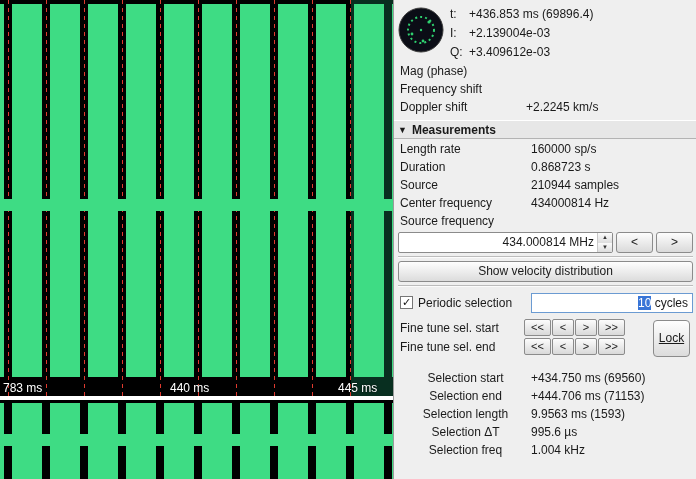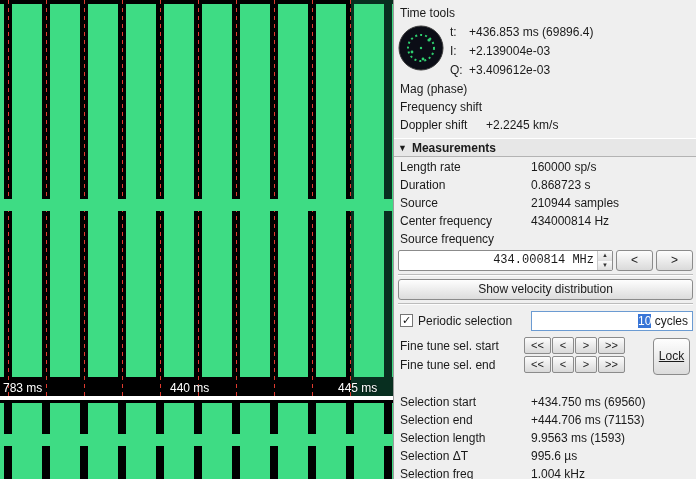--- a/index.html
+++ b/index.html
@@ -22,31 +22,31 @@
          padding:5px 3px 0 4px;overflow:hidden;}
   .panel-title{height:18px;line-height:16px;padding-left:2px;}
   .iq-row{display:flex;height:57px;}
   .iq-icon{flex:none;width:46px;height:46px;margin:2px 4px 0 0;}
   .iq-vals{flex:1;}
   .kv{display:flex;align-items:center;height:19px;line-height:19px;}
   .kv .k{flex:none;padding-left:2px;white-space:nowrap;}
   .kv .v{white-space:nowrap;}
   .kv-small{height:19px;}
   .kv-small .k{width:21px;}
-  .kv-mid{height:18px;}
+  .kv-mid{height:18px;gap:40px;}
   .kv-mid .k{width:88px;}
   .kv-meas{height:18px;}
   .kv-meas .k{width:133px;}
   .meas-header{margin:4px -3px 1px -4px;height:19px;line-height:17px;font-weight:bold;
     background:#e7e7e7;border-top:1px solid #ffffff;border-bottom:1px solid #b3b3b3;
     padding:1px 4px 0 4px;display:flex;align-items:center;cursor:default;}
   .meas-header .arrow{font-size:9px;margin-right:5px;}
   .freq-row{display:flex;height:21px;margin:2px 0 0 0;gap:3px;}
   .spinbox{flex:1;display:flex;background:#fff;border:1px solid #8b8b8b;border-radius:2px;}
-  .spin-text{flex:1;text-align:right;line-height:19px;padding-right:3px;white-space:nowrap;font-family:Liberation Mono, monospace;}
+  .spin-text{flex:1;text-align:right;line-height:19px;padding-right:3px;white-space:nowrap;}
   .spin-btns{flex:none;width:15px;display:flex;flex-direction:column;border-left:1px solid #c9c9c9;}
   .spin-btn{flex:1;font-size:6px;line-height:9px;text-align:center;color:#333;background:linear-gradient(#fbfbfb,#ddd);}
   .mini-btn{flex:none;width:37px;height:21px;border:1px solid #8b8b8b;border-radius:3px;
     background:linear-gradient(#fdfdfd,#dadada);text-align:center;line-height:19px;}
   .groove{height:2px;border-top:1px solid #bcbcbc;border-bottom:1px solid #fcfcfc;margin:3px 0;}
   .full-btn{width:100%;height:21px;border:1px solid #8b8b8b;border-radius:3px;
     background:linear-gradient(#fefefe,#dcdcdc);text-align:center;line-height:19px;}
   .periodic-row{display:flex;align-items:center;height:25px;}
   .checkbox{flex:none;width:13px;height:13px;border:1px solid #767676;background:#fff;margin:0 5px 0 2px;
     font-size:11px;line-height:11px;text-align:center;color:#111;}
@@ -56,21 +56,21 @@
   .fine-rows{position:relative;margin-top:3px;height:42px;padding-right:62px;}
   .fine-row{display:flex;align-items:center;height:19px;}
   .fine-label{flex:none;width:126px;padding-left:2px;white-space:nowrap;}
   .step-btn{flex:none;height:17px;border:1px solid #8b8b8b;border-radius:2px;margin-right:1px;
     background:linear-gradient(#fcfcfc,#d9d9d9);font-size:11px;line-height:14px;text-align:center;}
   .step-btn.w2{width:27px;}
   .step-btn.w1{width:22px;}
   .lock-btn{position:absolute;right:3px;top:2px;width:37px;height:37px;border:1px solid #8b8b8b;
     border-radius:4px;background:linear-gradient(#fefefe,#dcdcdc);text-align:center;line-height:34px;
     text-decoration:underline;}
-  .sel-rows{margin-top:15px;}
+  .sel-rows{margin-top:9px;text-align:center;}
 </style>
 </head>
 <body>
 
 <div class="app">
 
   <div class="wave-pane">
     <div class="wave-main" id="waveMain">
         <div class="sel-overlay" style="inset: 0px 0px 0px 351px; background: rgba(18, 104, 71, 0.45);"></div>
         <div class="redline" style="left: 350px; background: repeating-linear-gradient(rgb(224, 58, 47) 0px, rgb(224, 58, 47) 4px, transparent 4px, transparent 8px);"></div>
@@ -155,21 +155,20 @@
         <div class="burst" style="left: 50px; width: 30px; top: 3px; height: 76px; background: rgb(62, 220, 132);"></div>
         <div class="gapblob" style="left: 4px; width: 8px; top: 34px; height: 12px; background: rgb(62, 220, 132);"></div>
         <div class="gapline" style="left: 4px; width: 8px; top: 39px; height: 3px; background: rgb(62, 220, 132);"></div>
         <div class="burst" style="left: 12px; width: 30px; top: 3px; height: 76px; background: rgb(62, 220, 132);"></div>
         <div class="burst" style="left: -26px; width: 30px; top: 3px; height: 76px; background: rgb(62, 220, 132);"></div>
       </div>
   </div>
 
   <div class="panel">
 
-    <div class="panel-title">Time tools</div>
 
     <div class="iq-row">
       <svg class="iq-icon" viewBox="0 0 46 46">
         <circle cx="23" cy="23" r="22" fill="#0b0d16" stroke="#3a3a3a" stroke-width="1"></circle>
         <circle cx="23" cy="23" r="13" fill="none" stroke="#2fd06f" stroke-width="2" stroke-dasharray="2 3"></circle>
         <circle cx="31" cy="15" r="1.6" fill="#2fd06f"></circle>
         <circle cx="14" cy="27" r="1.4" fill="#2fd06f"></circle>
         <circle cx="25" cy="34" r="1.4" fill="#2fd06f"></circle>
         <circle cx="23" cy="23" r="1.2" fill="#2fd06f"></circle>
       </svg>

